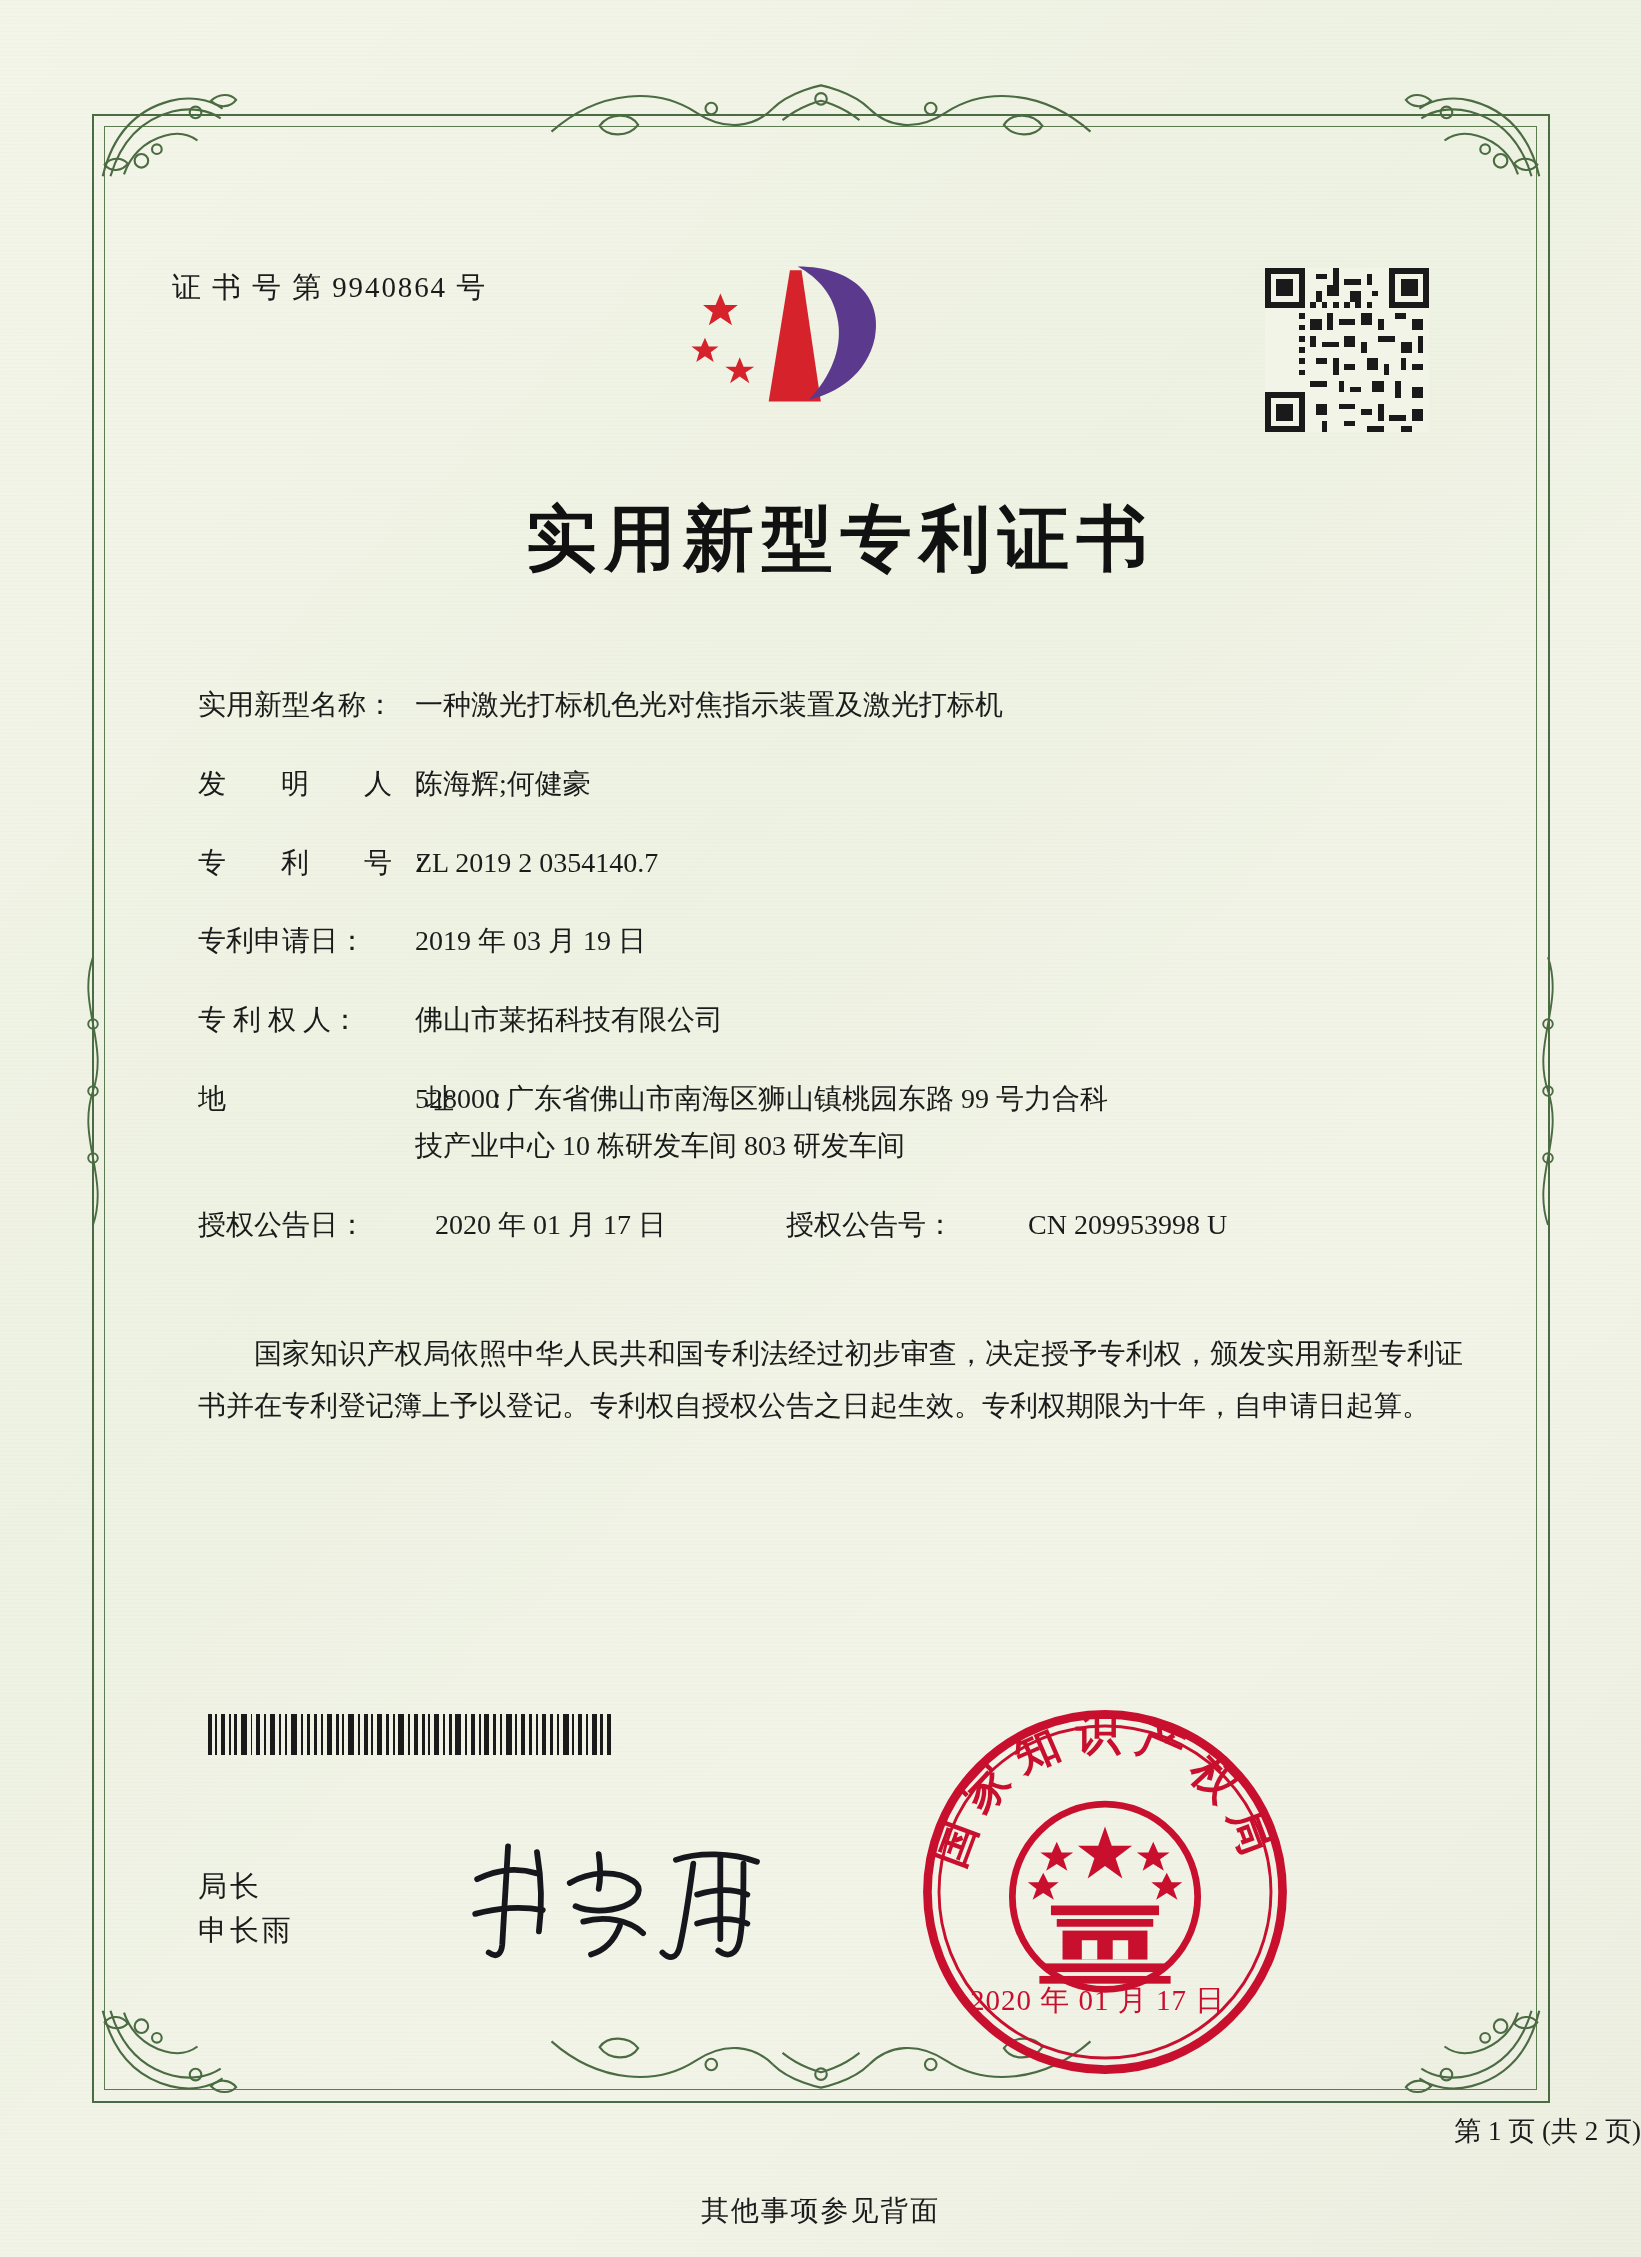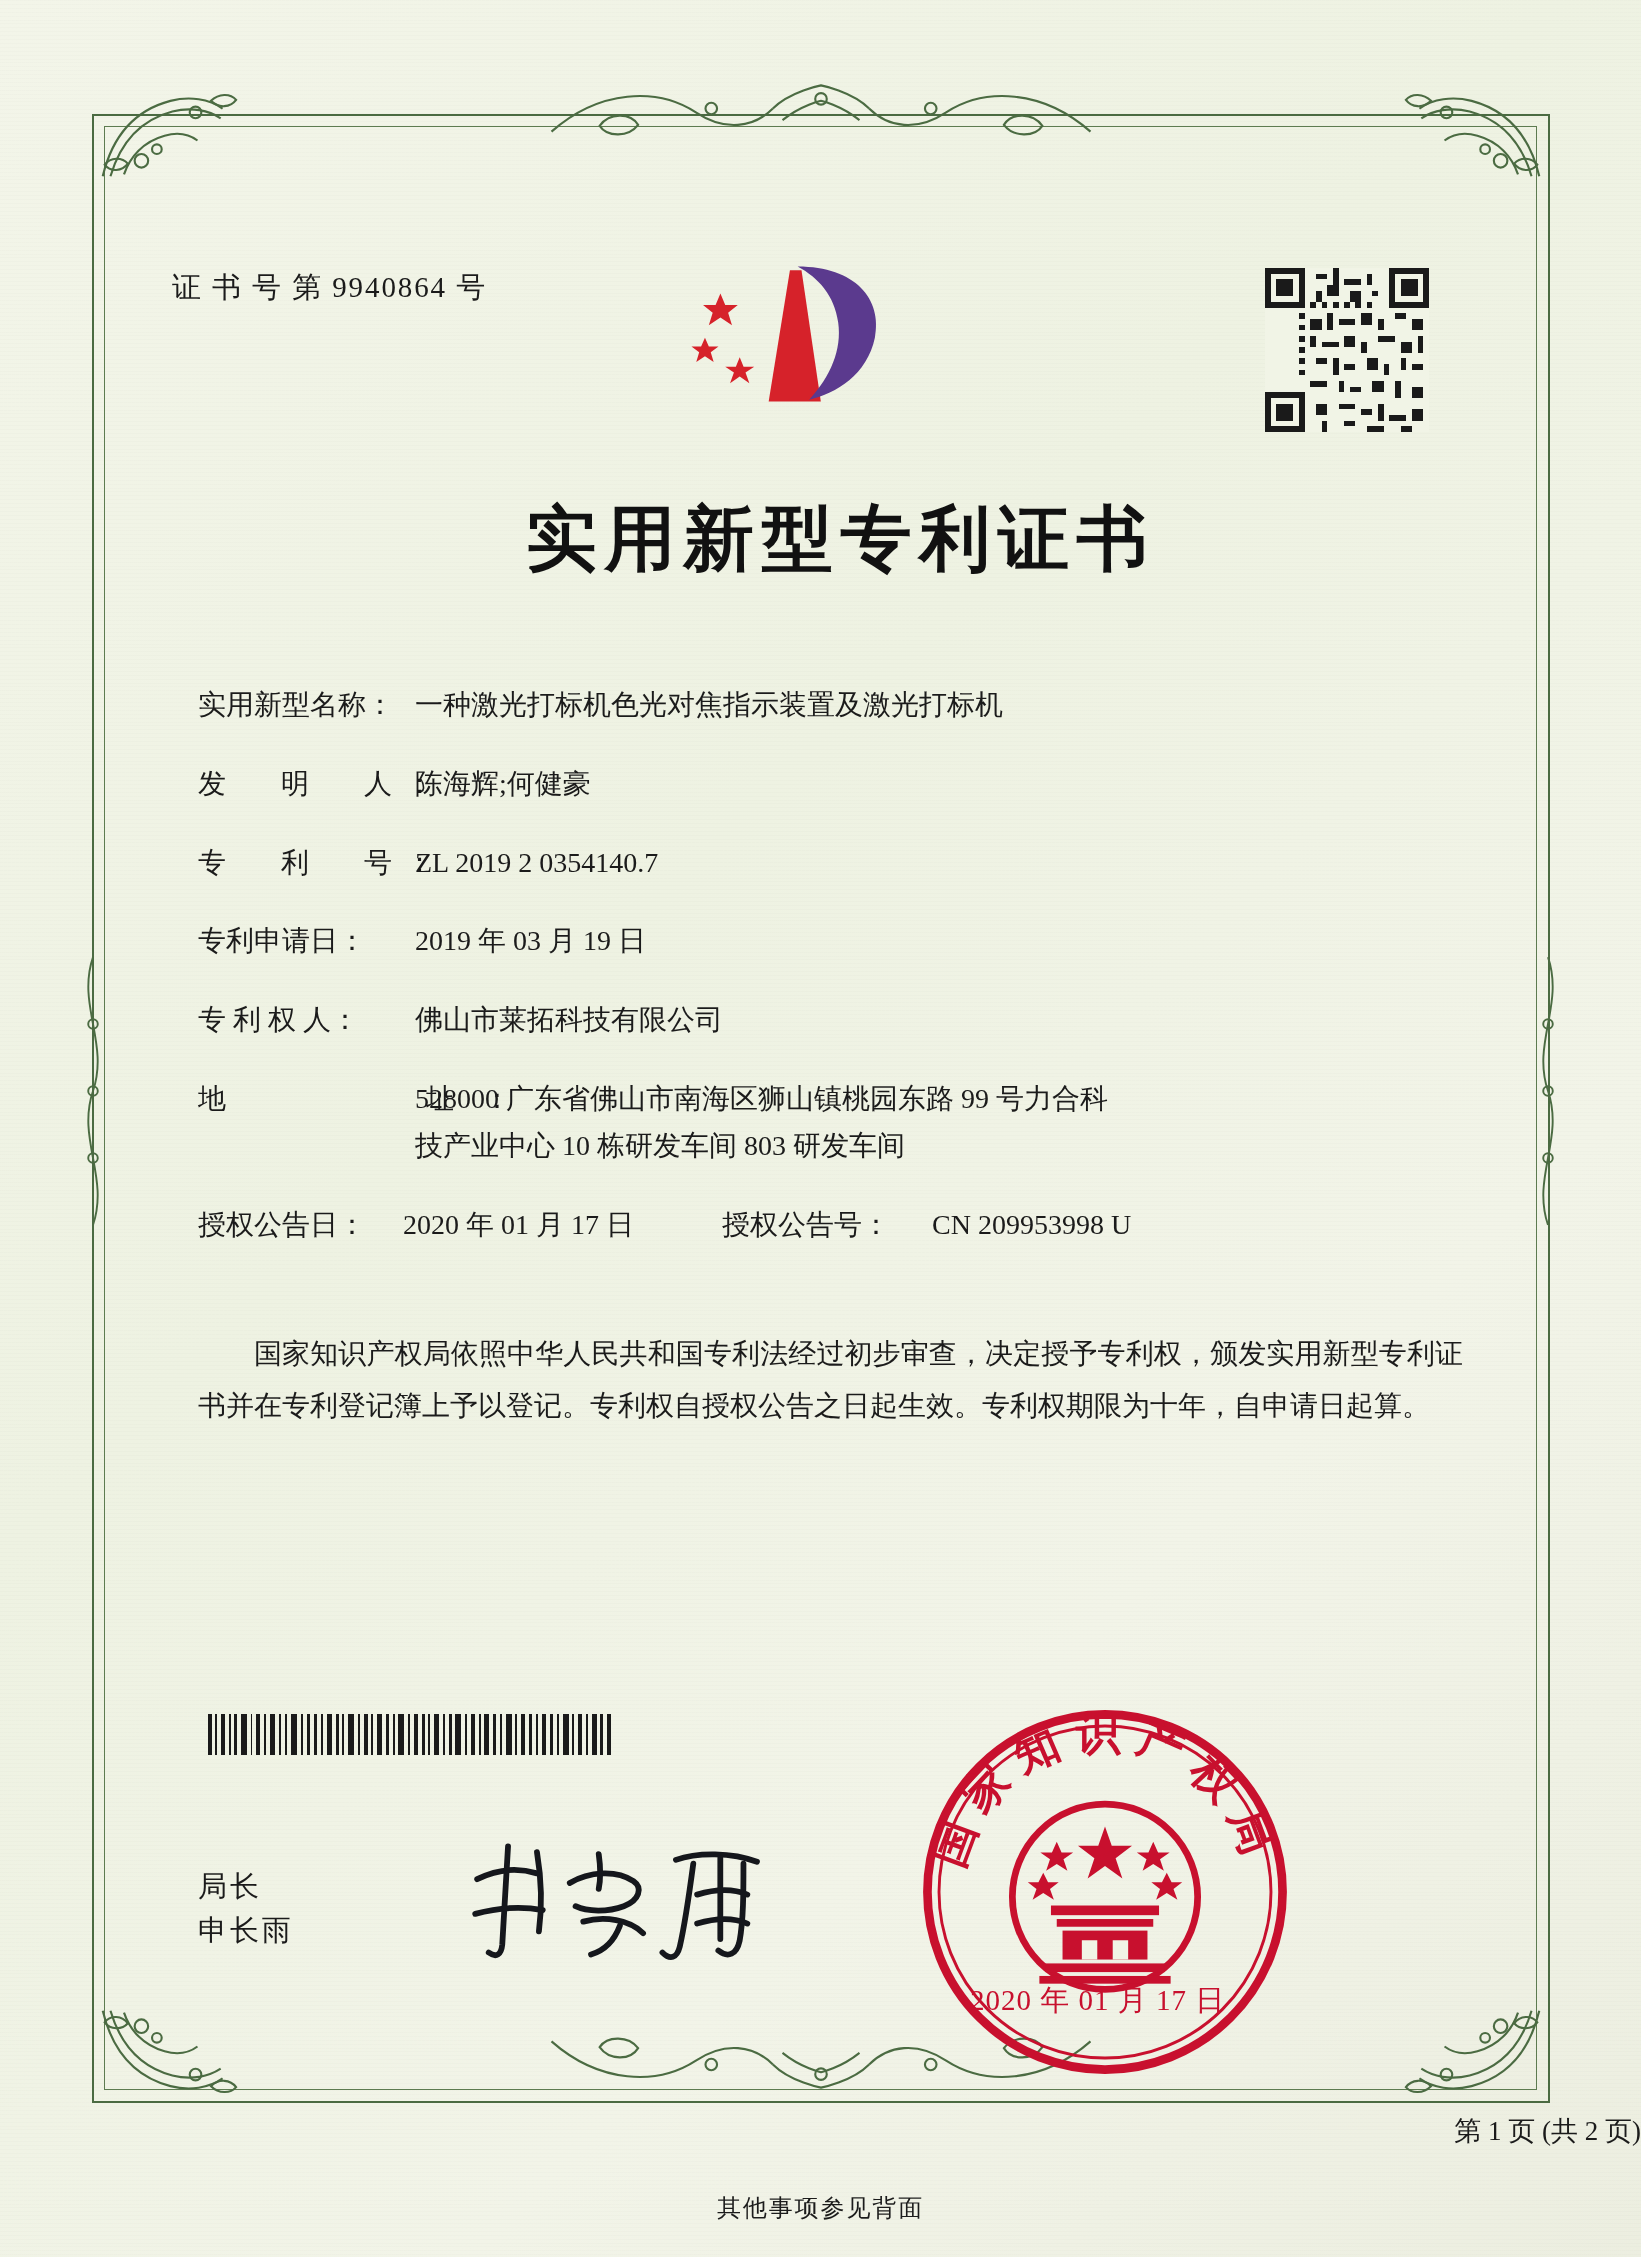--- a/index.html
+++ b/index.html
@@ -152,20 +152,21 @@
   .field-value .line2 {
     display: block;
     margin-top: 9.7px;
   }
   .inline-pair {
     display: flex;
     align-items: flex-start;
     margin-bottom: 33px;
     white-space: nowrap;
     font-size: 28px;
+    gap: 32px;
   }
   .inline-pair .lbl-a { width: 205px; flex: 0 0 205px; }
   .inline-pair .val-a { width: 319px; flex: 0 0 319px; }
   .inline-pair .lbl-b { width: 210px; flex: 0 0 210px; }
   .inline-pair .val-b { flex: 1 1 auto; }
 
   
   .body-text {
     position: absolute;
     left: 198px; top: 1328px;
@@ -225,21 +226,21 @@
     left: 0; top: 2113px;
     width: 1641px;
     text-align: right;
     font-size: 27px;
   }
   .footer-note {
     position: absolute;
     left: 0; top: 2192px;
     width: 1641px;
     text-align: center;
-    font-size: 24px;
+    font-size: 28px;
     letter-spacing: 1.9px;
   }
 </style>
 </head>
 <body>
 
 <div class="page">
 
   <div class="frame-outer"></div>
   <div class="frame-inner"></div>

